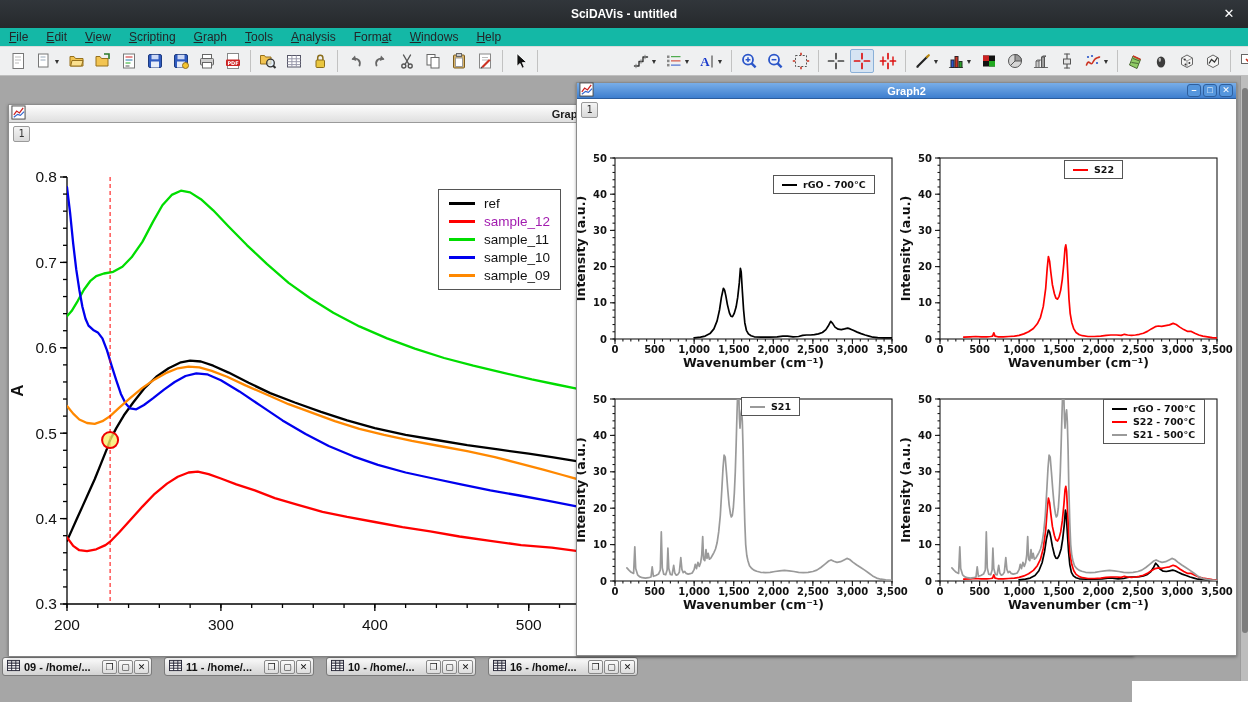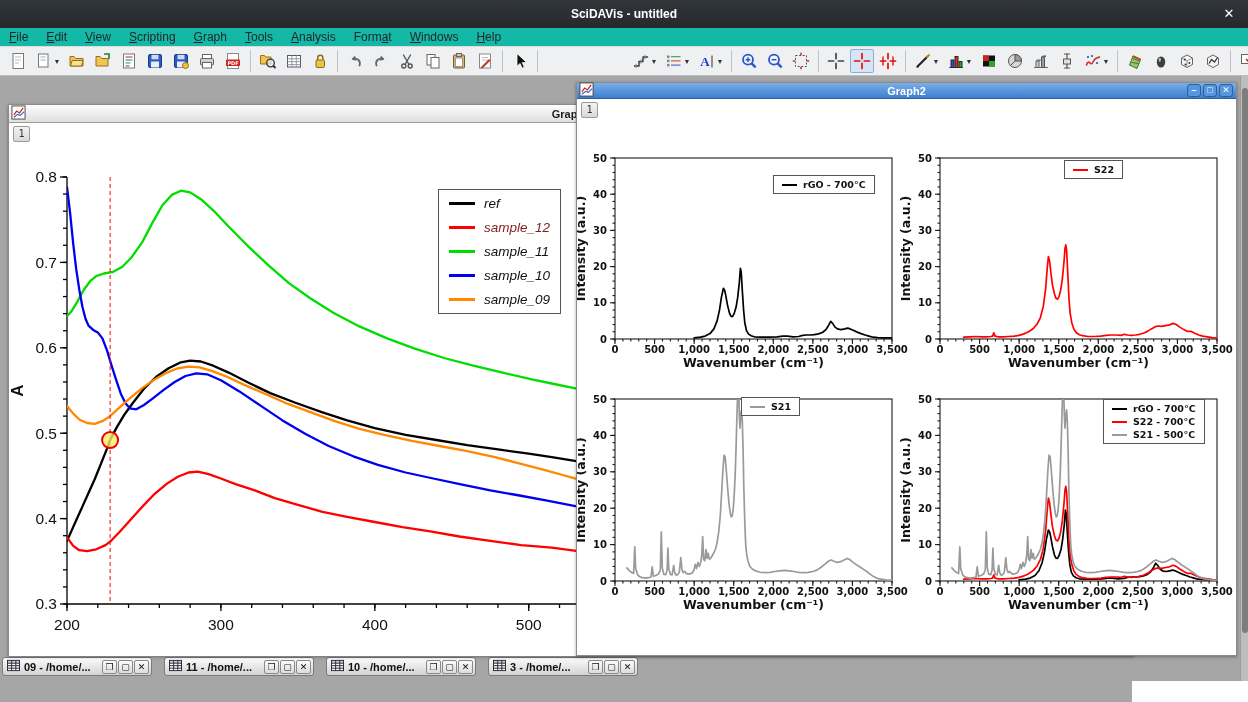--- a/index.html
+++ b/index.html
@@ -460,28 +460,28 @@
             <g clip-path="url(#clip-uvvis)">
               <polyline points="58.0,417.8 62.6,407.6 67.2,397.3 73.4,383.6 79.5,370.0 85.7,356.3 91.9,340.9 98.0,325.6 101.1,317.0 107.3,305.1 114.9,292.3 124.2,279.5 135.0,265.8 147.3,253.8 159.6,245.3 171.9,239.3 181.1,237.6 191.9,238.5 204.2,242.7 219.6,249.6 239.6,259.8 261.2,270.1 285.8,279.5 312.0,288.8 338.1,297.4 365.8,305.1 396.6,311.9 427.4,317.0 458.2,322.2 489.0,326.4 519.7,330.7 542.8,334.1 569.0,338.4" fill="none" stroke="#000000" stroke-width="2.3" stroke-linejoin="round" stroke-linecap="round"></polyline>
               <polyline points="58.0,414.4 64.2,422.9 70.3,427.2 78.0,428.1 87.2,426.3 96.5,422.1 101.1,418.7 110.3,409.3 121.1,397.3 133.4,383.6 145.7,370.8 158.0,360.6 168.8,353.8 179.6,349.5 188.8,348.6 199.6,351.2 211.9,355.5 227.3,361.4 245.8,367.4 265.8,375.1 288.9,381.9 313.5,388.8 338.1,393.9 365.8,399.0 393.5,404.1 421.2,408.4 450.5,413.5 481.3,417.8 512.1,422.1 542.8,424.6 569.0,428.1" fill="none" stroke="#ff0000" stroke-width="2.3" stroke-linejoin="round" stroke-linecap="round"></polyline>
               <polyline points="58.0,193.2 62.6,188.1 68.8,177.8 74.9,166.7 81.1,158.2 87.2,153.1 94.9,150.5 104.2,148.8 113.4,143.7 122.6,134.3 133.4,118.9 144.2,98.4 153.4,82.2 162.7,71.9 171.9,67.7 181.1,69.4 191.9,76.2 204.2,87.3 219.6,103.5 238.1,122.3 258.1,141.1 279.6,159.9 301.2,175.3 324.3,189.8 350.4,203.4 378.1,215.4 405.8,225.7 435.1,235.0 464.3,242.7 493.6,249.6 522.8,256.4 547.5,261.5 569.0,265.8" fill="none" stroke="#00dd00" stroke-width="2.3" stroke-linejoin="round" stroke-linecap="round"></polyline>
               <polyline points="58.0,64.2 61.1,89.9 64.2,120.6 67.2,146.2 70.3,166.7 73.4,183.8 76.5,195.8 79.5,202.6 84.2,206.9 88.8,209.4 93.4,215.4 98.0,227.4 102.6,242.7 107.3,257.3 111.9,270.9 116.5,280.3 121.1,285.4 127.3,286.3 135.0,282.0 144.2,275.2 155.0,266.6 165.7,259.0 176.5,253.0 187.3,250.4 198.1,251.3 211.9,257.3 230.4,268.4 251.9,282.9 273.5,297.4 296.6,311.1 319.7,323.0 344.3,333.3 368.9,341.8 396.6,349.5 424.3,355.5 452.0,361.4 481.3,367.4 510.5,372.5 538.2,377.7 569.0,383.6" fill="none" stroke="#0000ee" stroke-width="2.3" stroke-linejoin="round" stroke-linecap="round"></polyline>
               <polyline points="58.0,282.9 64.2,290.6 70.3,296.5 78.0,300.0 85.7,300.8 93.4,298.2 101.1,293.1 110.3,284.6 121.1,275.2 133.4,264.9 145.7,256.4 158.0,249.6 168.8,245.3 179.6,243.6 190.4,244.4 202.7,247.9 218.1,253.8 236.5,262.4 258.1,271.8 279.6,281.2 302.7,289.7 325.8,298.2 350.4,305.9 375.1,311.9 402.8,317.9 430.5,323.0 458.2,328.1 485.9,334.1 512.1,340.9 535.1,346.9 553.6,352.0 569.0,356.3" fill="none" stroke="#ff8800" stroke-width="2.3" stroke-linejoin="round" stroke-linecap="round"></polyline>
             </g>
             <line x1="101.09638554216866" y1="54" x2="101.09638554216866" y2="481" stroke="#ff0000" stroke-width="1" stroke-dasharray="4 3"></line>
             <circle cx="101.09638554216866" cy="317.03200000000004" r="8" fill="#f7ee66" fill-opacity="0.78" stroke="#ee0000" stroke-width="2"></circle>
           </svg>
-        <div class="legend" id="legend-uvvis" style="left: 429px; top: 66px; padding: 6px 10px; gap: 9px; border-width: 1.4px; font-style: italic;">
+        <div class="legend" id="legend-uvvis" style="left: 429px; top: 66px; padding: 6px 10px; gap: 3px; border-width: 1.4px;">
             <div class="lrow">
               <span class="sw" style="width: 26px; height: 2.4px; background: rgb(0, 0, 0); margin-right: 9px;"></span>
               <span style="font-size: 13.5px; color: rgb(17, 17, 17);">ref</span>
             </div>
             <div class="lrow">
               <span class="sw" style="width: 26px; height: 2.4px; background: rgb(255, 0, 0); margin-right: 9px;"></span>
-              <span style="font-size: 13.5px; color: #7f1d1d;">sample_12</span>
+              <span style="font-size: 13.5px; color: #a21caf;">sample_12</span>
             </div>
             <div class="lrow">
               <span class="sw" style="width: 26px; height: 2.4px; background: rgb(0, 221, 0); margin-right: 9px;"></span>
               <span style="font-size: 13.5px; color: rgb(17, 17, 17);">sample_11</span>
             </div>
             <div class="lrow">
               <span class="sw" style="width: 26px; height: 2.4px; background: rgb(0, 0, 238); margin-right: 9px;"></span>
               <span style="font-size: 13.5px; color: rgb(17, 17, 17);">sample_10</span>
             </div>
             <div class="lrow">
@@ -987,21 +987,21 @@
           <span class="mb">▢</span>
           <span class="mb">✕</span>
         </span>
       </div>
       <div class="task">
         <span><svg width="13" height="13" viewBox="0 0 14 14">
             <rect x="0.5" y="1.5" width="13" height="11" fill="#fff" stroke="#223"></rect>
             <path d="M.5 4.5h13M.5 7.2h13M.5 9.9h13M5 1.5v11M9.5 1.5v11" stroke="#223"></path>
             <rect x="0.5" y="1.5" width="13" height="3" fill="#445" fill-opacity=".25"></rect>
           </svg></span>
-        <span class="tlabel">3 - /home/...</span>
+        <span class="tlabel">16 - /home/...</span>
         <span class="tbtns">
           <span class="mb">❐</span>
           <span class="mb">▢</span>
           <span class="mb">✕</span>
         </span>
       </div>
     </div>
 
 </div>
 

